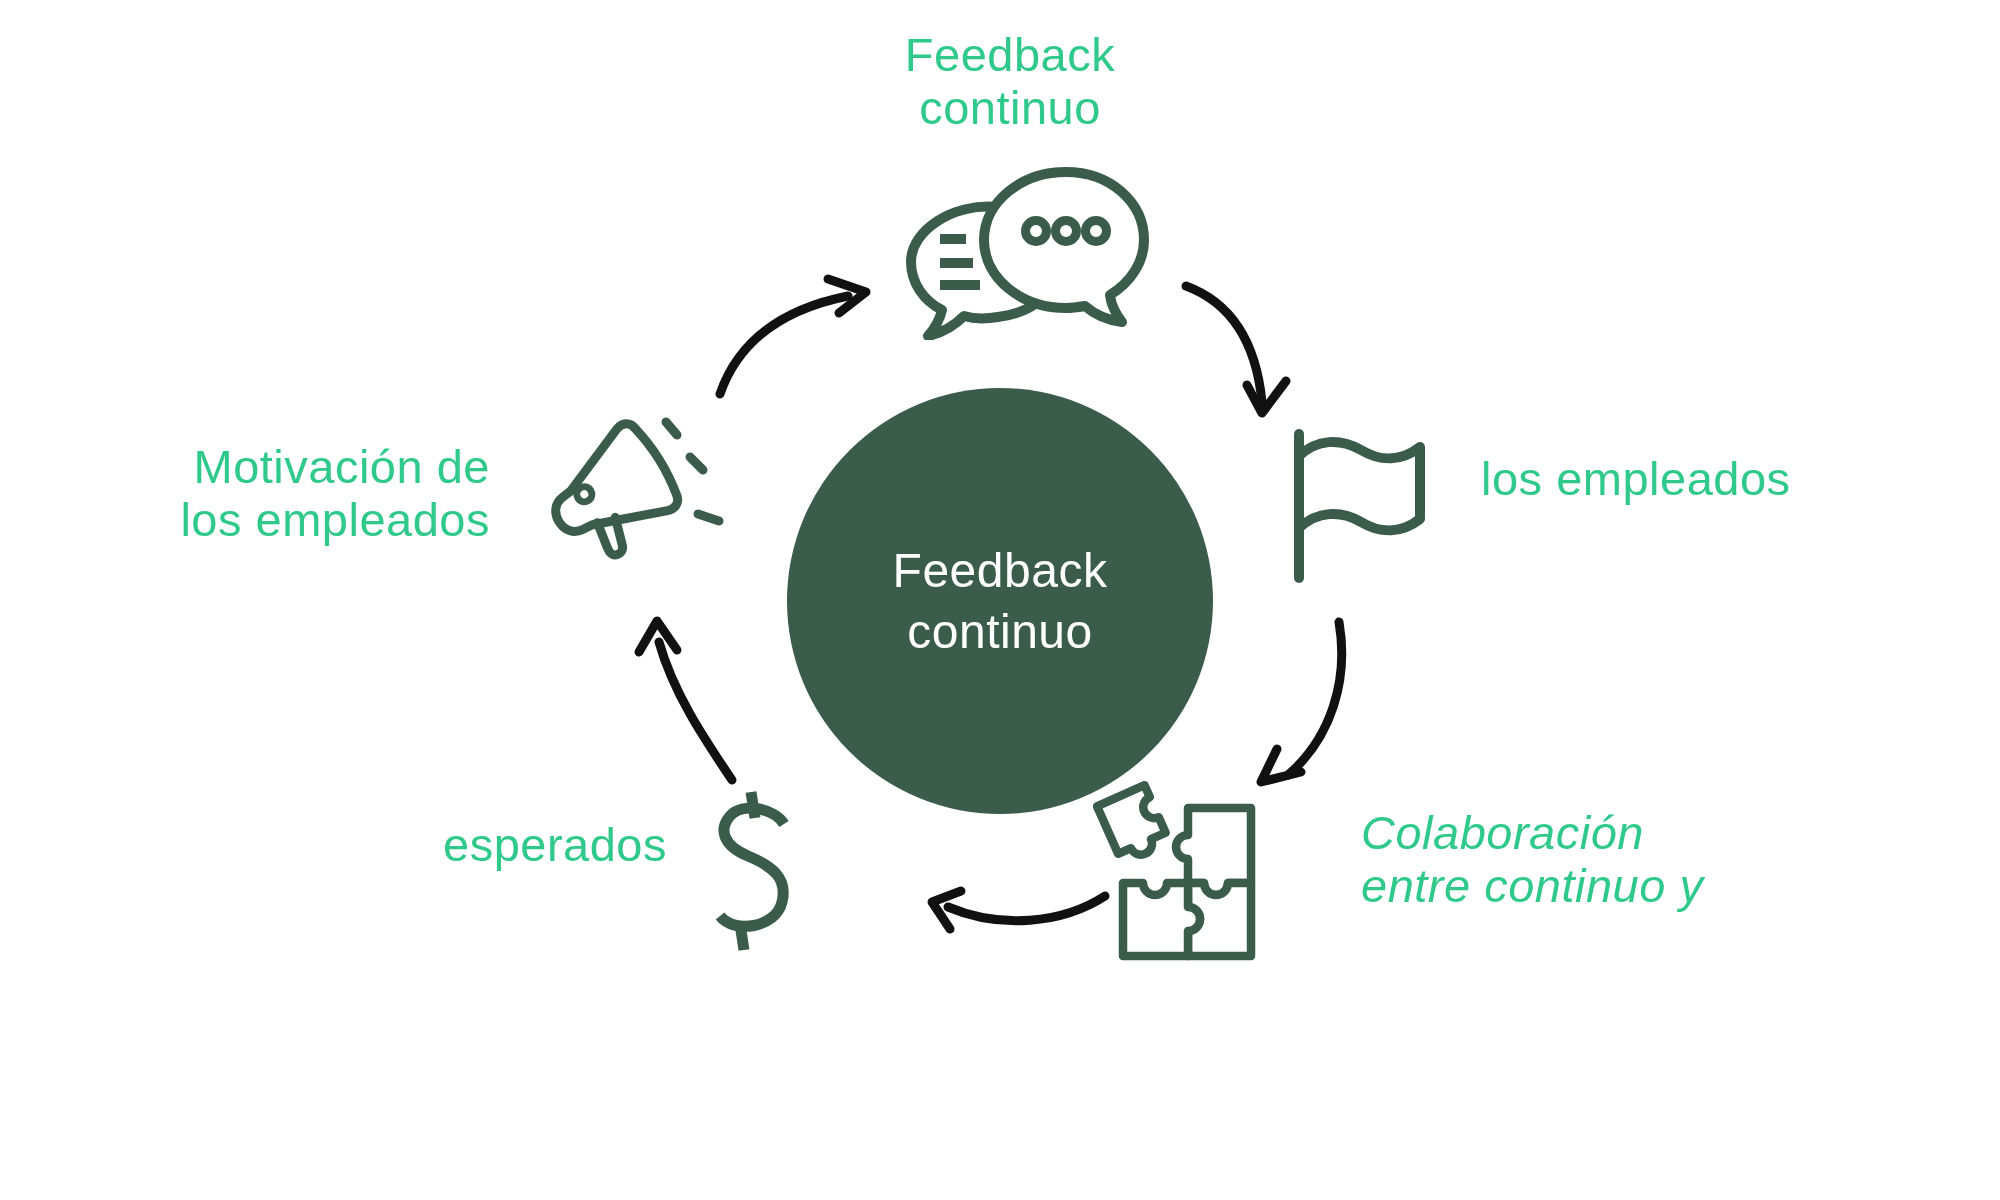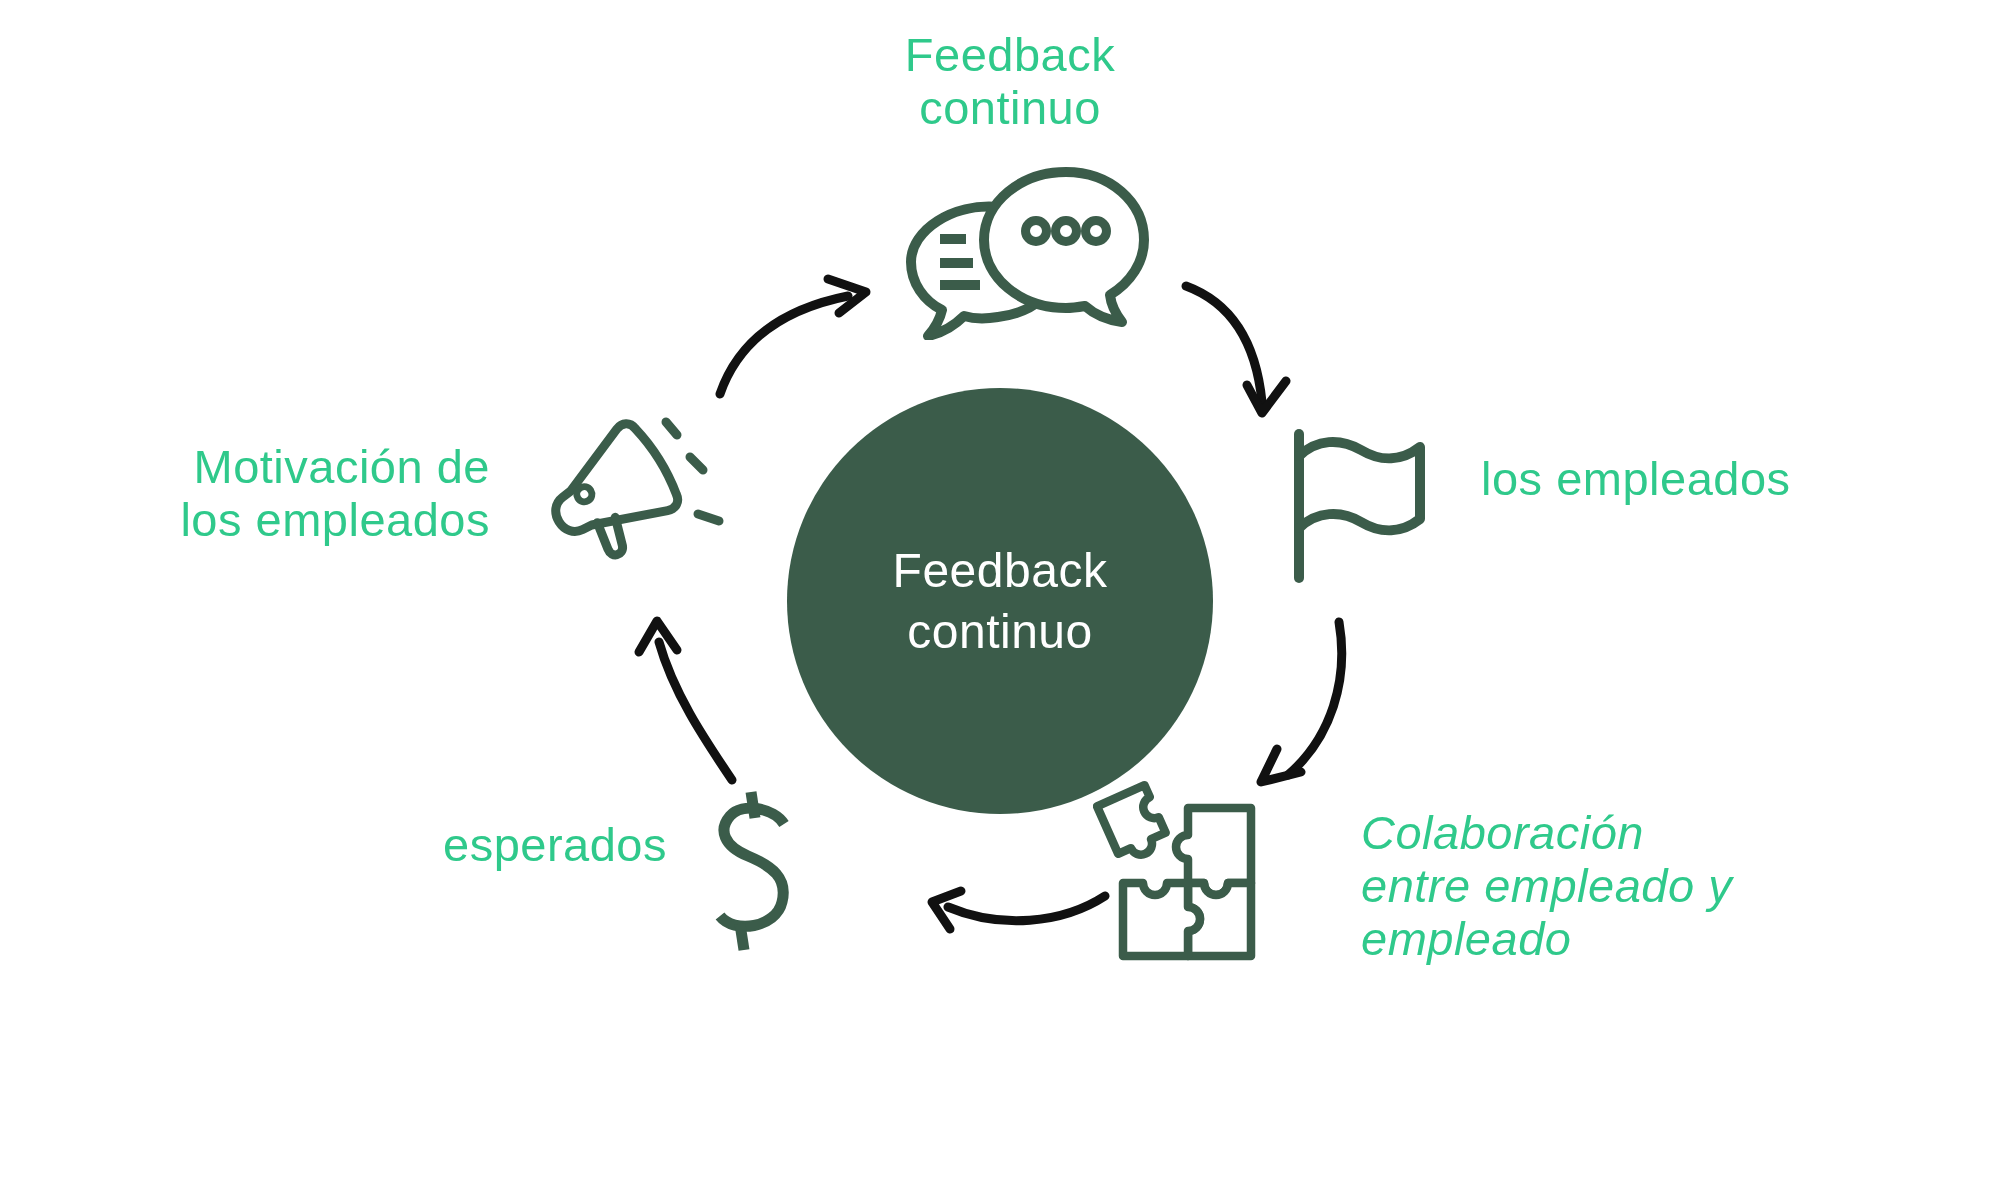--- a/index.html
+++ b/index.html
@@ -78,22 +78,21 @@
     <path fill="#FFFFFF" d="M95,180 V155 a12 12 0 1 0 0,-24 V107 H111 a12 12 0 1 0 24,0 H158 V180 Z"></path>
     <path fill="#FFFFFF" d="M30,107 H50 a12 12 0 1 0 24,0 H95 V131 a12 12 0 1 1 0,24 V180 H30 Z"></path>
     <g transform="translate(10,16) rotate(-24 27 27)">
       <path fill="#FFFFFF" d="M2,2 H54 V15 a11 11 0 1 0 0,22 V54 H38 a11 11 0 1 1 -22,0 H2 Z"></path>
     </g>
   </svg>
 </div>
 
 <div class="stage-label align-l" style="left:1361px;top:806px;width:500px;font-style:italic;">
   <span>Colaboración</span>
-  <span>entre empleado y</span>
-  <span>empleado</span>
+  <span>entre continuo y</span>
 </div>
 
 <div class="icon" style="left:706px;top:786px;">
   <svg width="94" height="172" viewBox="0 0 94 172" fill="none" stroke="currentColor" stroke-width="11" stroke-linecap="butt" stroke-linejoin="round">
     <path d="M78,38 C68,22 36,16 24,30 C12,44 18,60 42,70 C66,80 82,92 76,116 C70,142 28,148 14,130"></path>
     <path d="M45,6 L49,32"></path>
     <path d="M34,138 L38,164"></path>
   </svg>
 </div>
 

